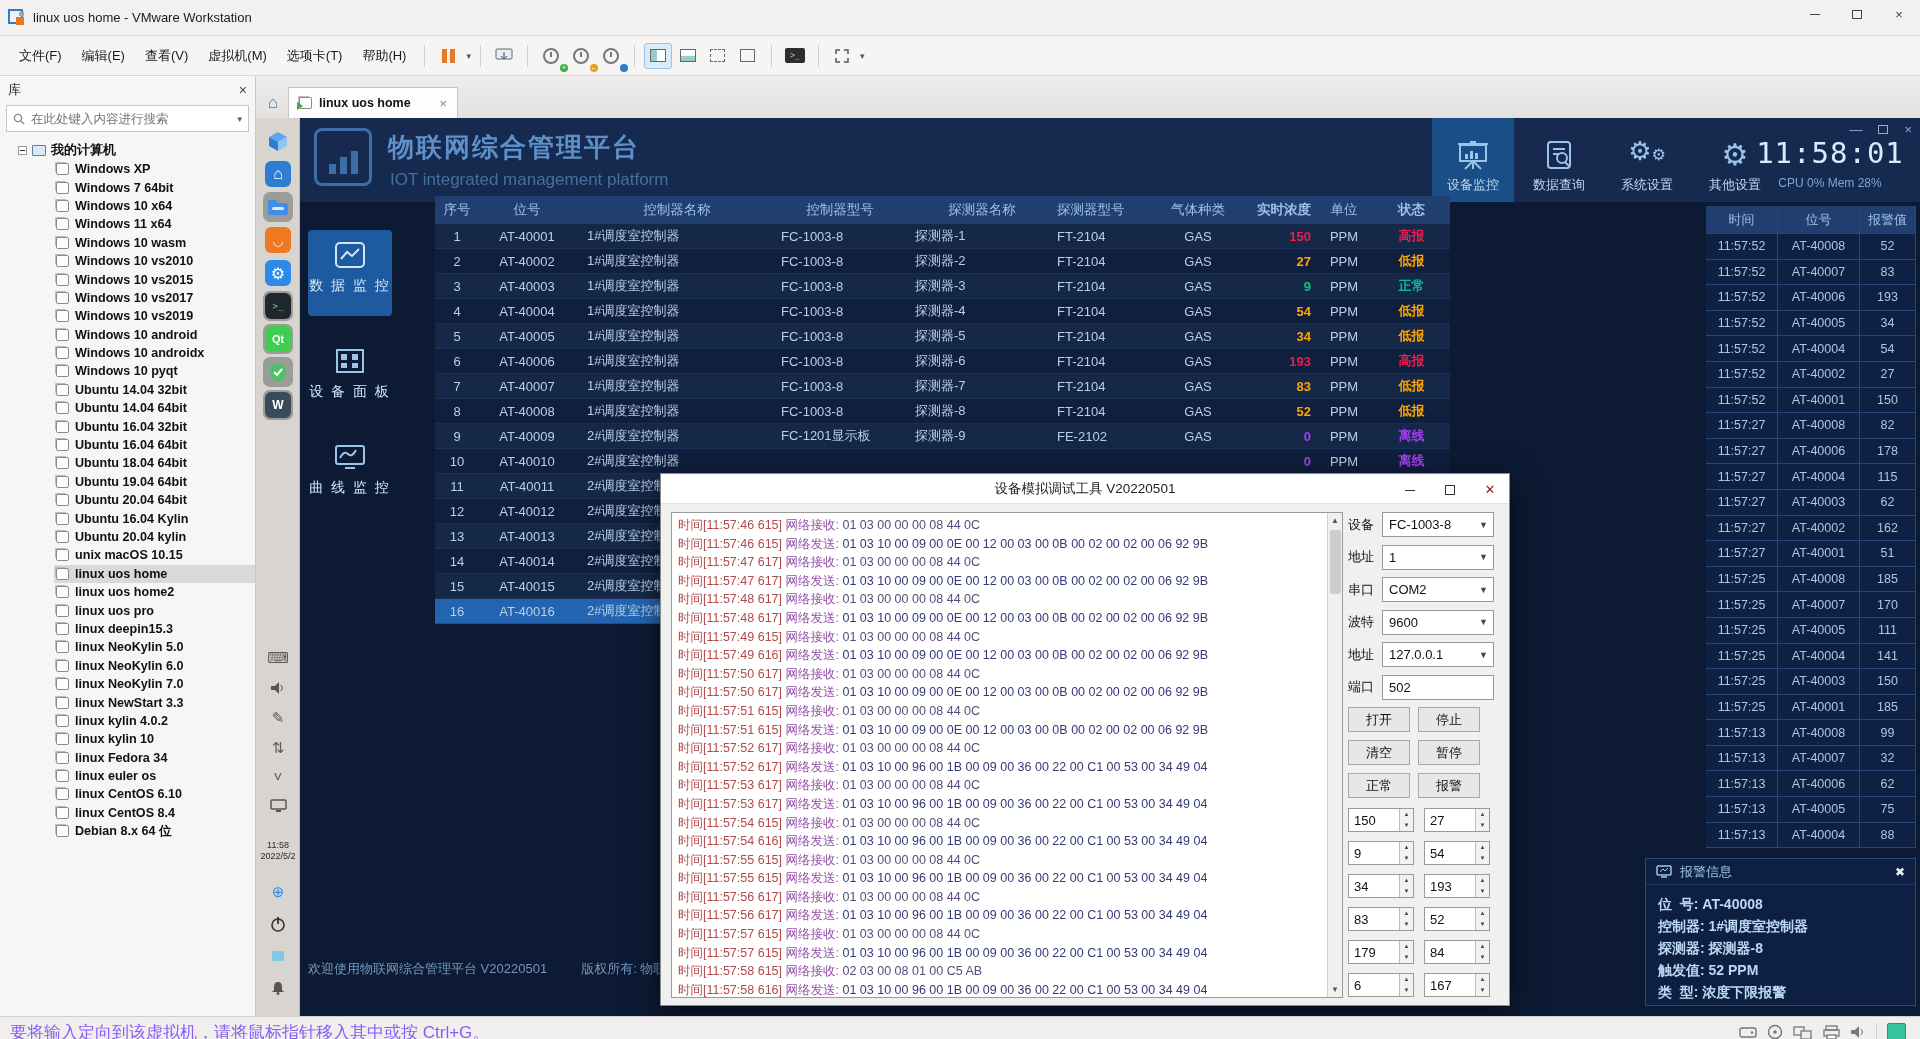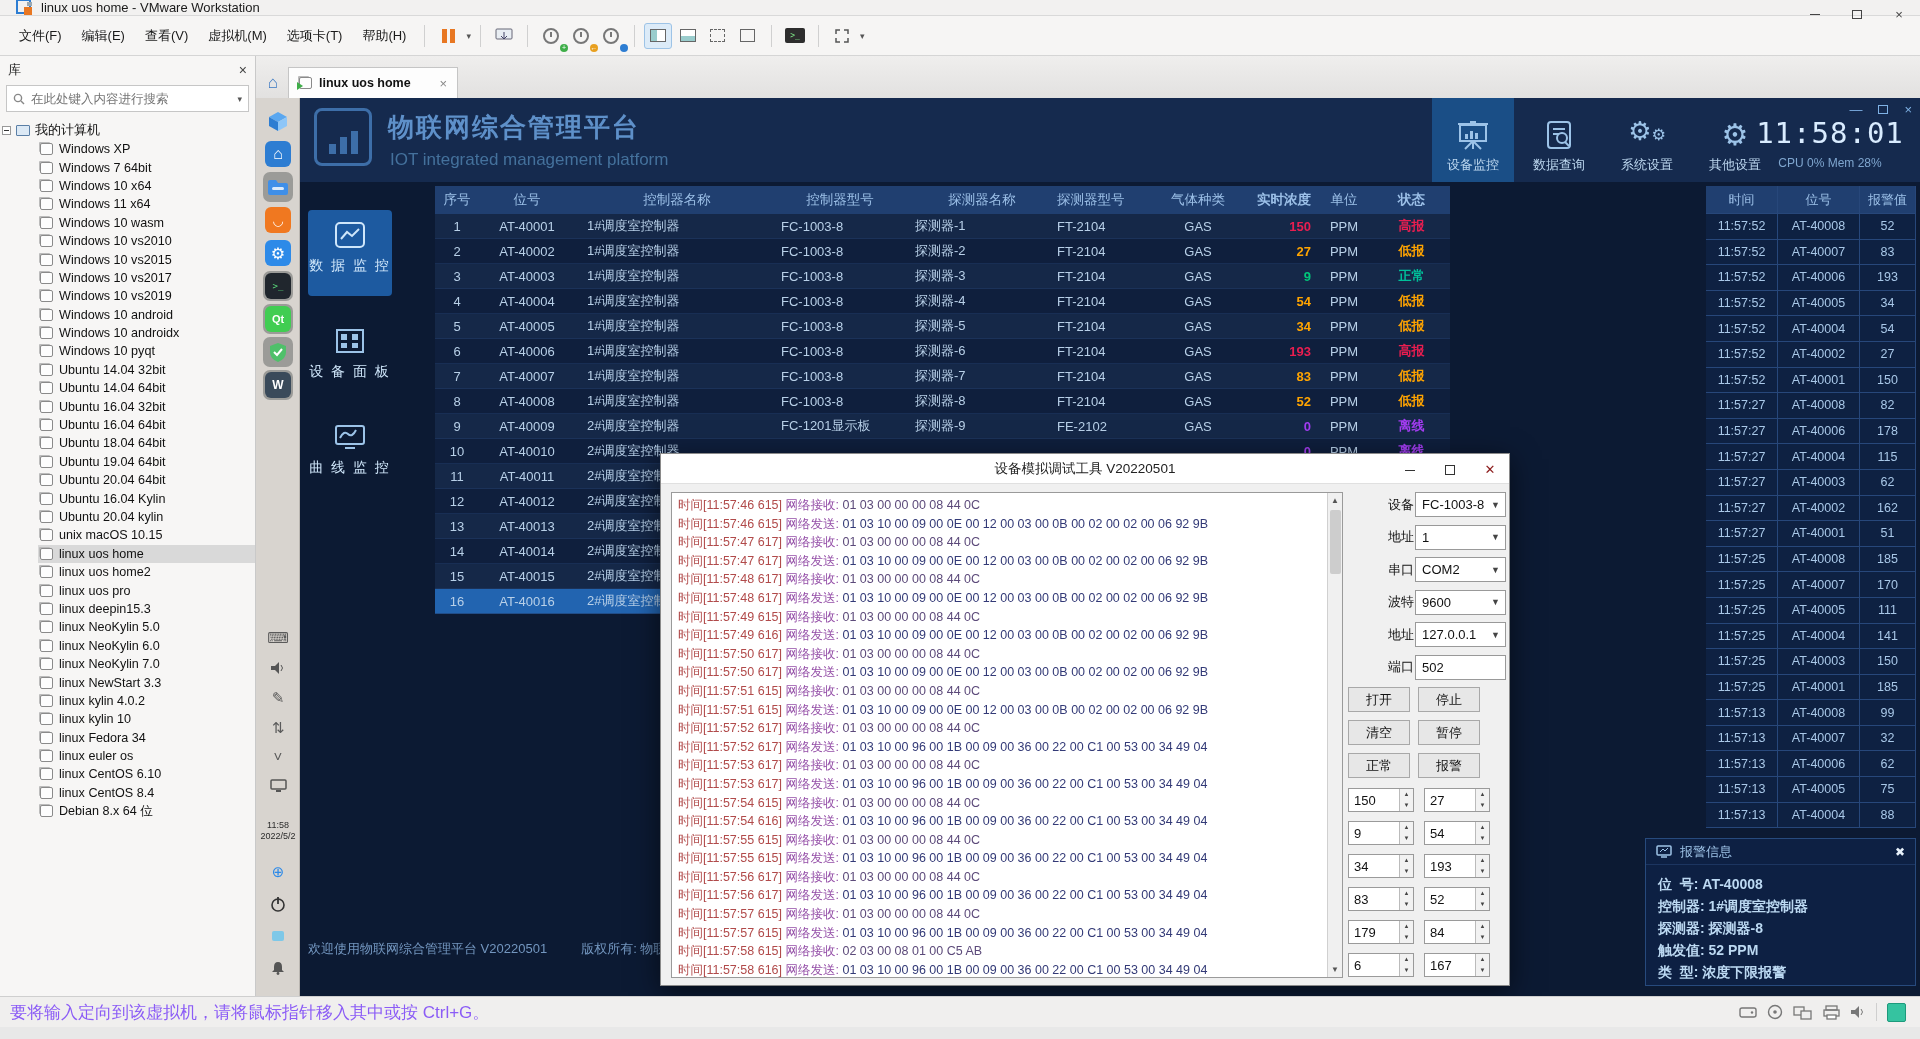--- a/index.html
+++ b/index.html
@@ -1,21 +1,21 @@
 <!DOCTYPE html>
 <html><head>
 <meta charset="utf-8">
 <style>
   * { margin:0; padding:0; box-sizing:border-box; }
   html,body { width:1920px; height:1039px; overflow:hidden;
     font-family:"Liberation Sans","DejaVu Sans",sans-serif; background:#e8e8e8; }
 
   
-  .titlebar { height:16px; background:#f2f1f0; display:flex; align-items:center;
-    border-bottom:1px solid #d9d9d9; padding-left:16px; position:relative; }
+  .titlebar { height:36px; background:#f2f1f0; display:flex; align-items:center;
+    border-bottom:1px solid #d9d9d9; padding-left:8px; position:relative; }
   .vmw-logo { width:17px; height:17px; margin-right:8px; position:relative; }
   .titlebar .t-text { font-size:13px; color:#1a1a1a; }
   .winbtns { position:absolute; right:0; top:0; height:28px; display:flex; }
   .winbtn { width:42px; height:28px; display:flex; align-items:center; justify-content:center;
     color:#444; font-size:13px; cursor:default; }
   .winbtn .mindash { width:10px; height:1px; background:#444; }
   .winbtn .maxbox { width:10px; height:9px; border:1px solid #444; }
 
   .menubar { height:40px; background:#f6f5f4; display:flex; align-items:center;
     border-bottom:1px solid #d5d5d5; padding-left:10px; gap:2px; }
@@ -41,21 +41,21 @@
 
   
   .library { width:256px; background:#f7f6f5; border-right:1px solid #c9c9c9; display:flex; flex-direction:column; }
   .lib-head { height:27px; display:flex; align-items:center; padding:0 8px; font-size:13px; color:#222; }
   .lib-close { margin-left:auto; font-size:14px; color:#444; }
   .searchrow { margin:2px 6px 4px 6px; height:27px; background:#fff; border:1px solid #c6c6c6;
     display:flex; align-items:center; padding:0 6px; gap:6px; }
   .searchrow input { border:none; outline:none; flex:1; font-size:12.5px; color:#333;
     font-family:"Liberation Sans",sans-serif; background:transparent; }
   .searchrow .sarrow { font-size:9px; color:#555; }
-  .tree { flex:1; overflow:hidden; padding:4px 0 0 2px; }
+  .tree { flex:1; overflow:hidden; padding:4px 0 0 18px;font-weight:bold; }
   .troot { display:flex; align-items:center; gap:5px; font-size:13px; color:#111; height:20px; }
   .expander { width:9px; height:9px; border:1px solid #999; background:#fff; position:relative; }
   .expander:after { content:""; position:absolute; left:1px; top:3px; width:5px; height:1px; background:#333; }
   .pcico { width:14px; height:11px; border:1px solid #5b7fa6; border-radius:1px; background:#dce9f5; position:relative; }
   .vm-list { list-style:none; padding-left:36px; }
   .vm-list li { display:flex; align-items:center; gap:6px; height:18.4px; font-size:12.6px; color:#111; padding-left:2px; }
   .vm-list li.sel { background:#d9d9d9; }
   .vmico { width:13px; height:12px; border:1px solid #8a8a8a; border-radius:2px; background:#fdfdfd;
     position:relative; flex:none; box-shadow:-2px -2px 0 -1px #bbb; }
   .badge-play { position:absolute; left:-3px; bottom:-2px; width:0; height:0;
@@ -106,21 +106,21 @@
   .app-clock { position:absolute; right:10px; top:18px; width:160px; text-align:center;
     font-family:"DejaVu Sans Mono",monospace; font-size:29px; color:#d9ecff; letter-spacing:1px; }
   .app-cpu { position:absolute; right:10px; top:58px; width:160px; text-align:center; font-size:12px; color:#7fa6cf; }
 
   .sidenav-item { position:absolute; left:8px; width:84px; display:flex; flex-direction:column;
     align-items:center; gap:9px; padding-top:12px; height:86px; border-radius:4px; }
   .sidenav-item.active { background:#1d5aa0; }
   .sidenav-item .nlabel { font-size:14px; color:#cfe6fa; letter-spacing:2px; white-space:nowrap; }
 
   
-  .dtable { position:absolute; left:135px; top:88px; width:1015px; }
+  .dtable { position:absolute; left:135px; top:78px; width:1015px; }
   .dtr { display:flex; height:25px; align-items:center; border-bottom:1px solid rgba(32,58,104,.55); }
   .dtr.hd { height:28px; background:#203f70; border-bottom:none; }
   .dtr.hd .c { color:#9cc0e8; font-size:13.5px; }
   .dtr:nth-child(odd):not(.hd) { background:#0f1f3d; }
   .dtr:nth-child(even):not(.hd) { background:#152848; }
   .dtr.sel { background:#2264b0 !important; }
   .c { font-size:13px; color:#b8d0e8; white-space:nowrap; overflow:hidden; padding:0 4px; }
   .c0{width:44px;text-align:center;} .c1{width:96px;text-align:center;}
   .c2{width:196px;padding-left:12px;} .c3{width:132px;padding-left:10px;}
   .c4{width:150px;padding-left:12px;} .c5{width:106px;}
@@ -161,21 +161,21 @@
   .logbox { position:absolute; left:10px; top:38px; width:672px; height:486px; background:#fff;
     border:1px solid #9a9a9a; overflow:hidden; }
   .loglines { position:absolute; left:6px; top:3px; right:20px; bottom:0; overflow:hidden; }
   .logline { font-size:12.5px; line-height:18.6px; white-space:nowrap; }
   .lt { color:#b14a4a; } .ld { color:#9550a8; } .lb { color:#5c4a7a; } .lb.send { color:#333a77; }
   .vscroll { position:absolute; right:0; top:0; width:15px; height:100%; background:#f0f0f0; border-left:1px solid #d0d0d0; }
   .vs-arrow { height:15px; text-align:center; font-size:8px; color:#555; line-height:15px; }
   .vs-thumb { position:absolute; left:2px; top:17px; width:11px; height:64px; background:#cdcdcd; border-radius:2px; }
   .dctrl { position:absolute; left:687px; top:38px; width:158px; }
   .dfield { display:flex; align-items:center; margin-bottom:7.5px; }
-  .dlabel { width:34px; font-size:13px; color:#111;margin-left:40px; }
+  .dlabel { width:34px; font-size:13px; color:#111; }
   .dbox { width:112px; height:25px; background:#fff; border:1px solid #999; display:flex;
     align-items:center; padding-left:6px; position:relative; }
   .dval { font-size:13px; color:#111; }
   .darrow { display:none; position:absolute; right:5px; font-size:9px; color:#444; }
   .dbox.combo .darrow { display:block; }
   .dbtns { display:flex; flex-wrap:wrap; width:152px; gap:8px; margin:4px 0 0 0; }
   .dbtn { width:62px; height:25px; background:#e7e7e7; border:1px solid #a8a8a8;
     font-size:13px; text-align:center; line-height:23px; color:#111; }
   .spins { display:flex; flex-wrap:wrap; width:152px; gap:9px 10px; margin-top:10px; }
   .spin { width:66px; height:24px; background:#fff; border:1px solid #9a9a9a; display:flex; align-items:center; }

